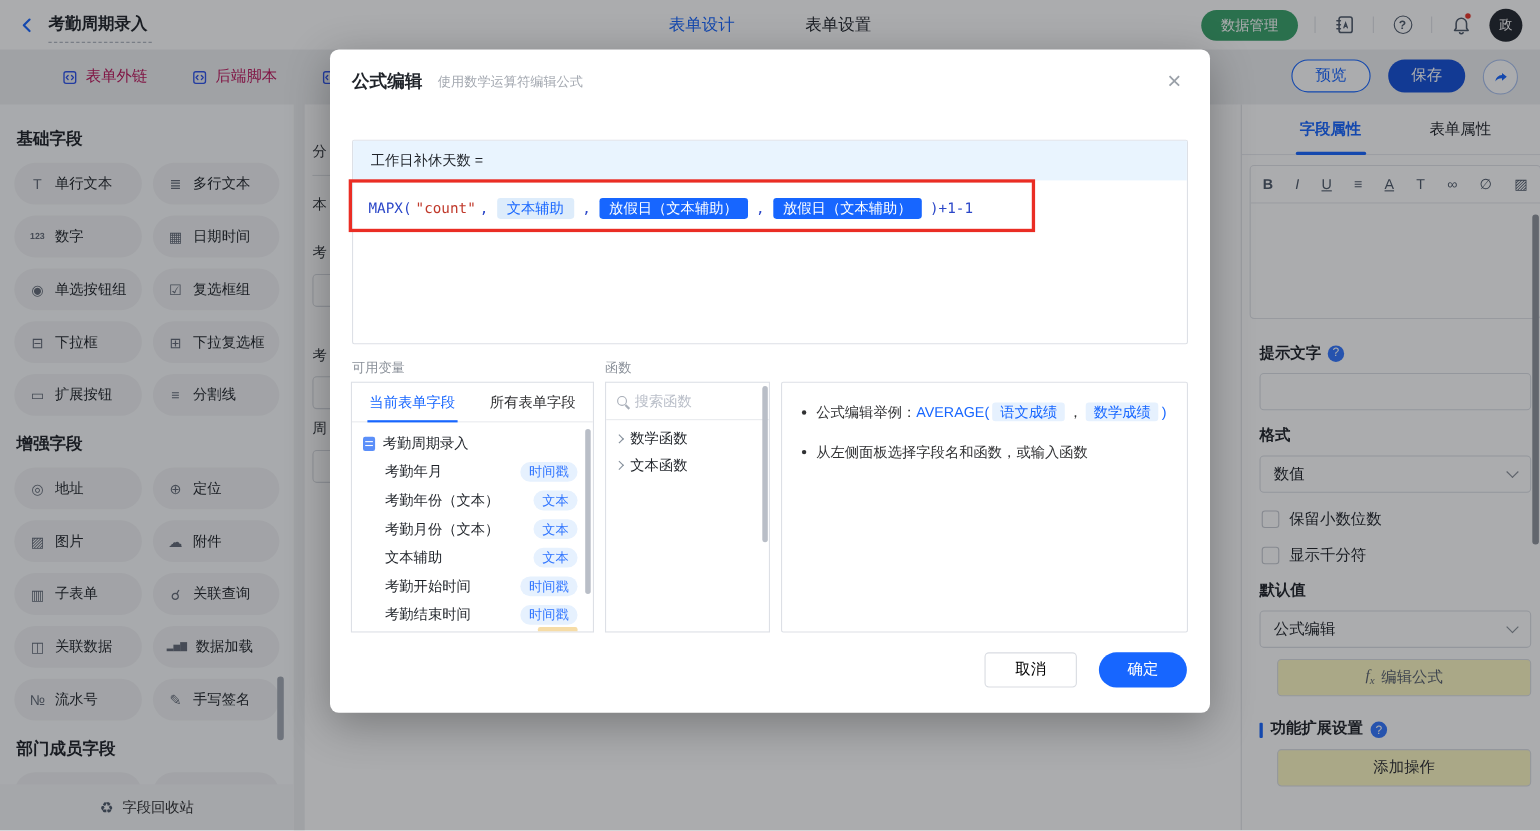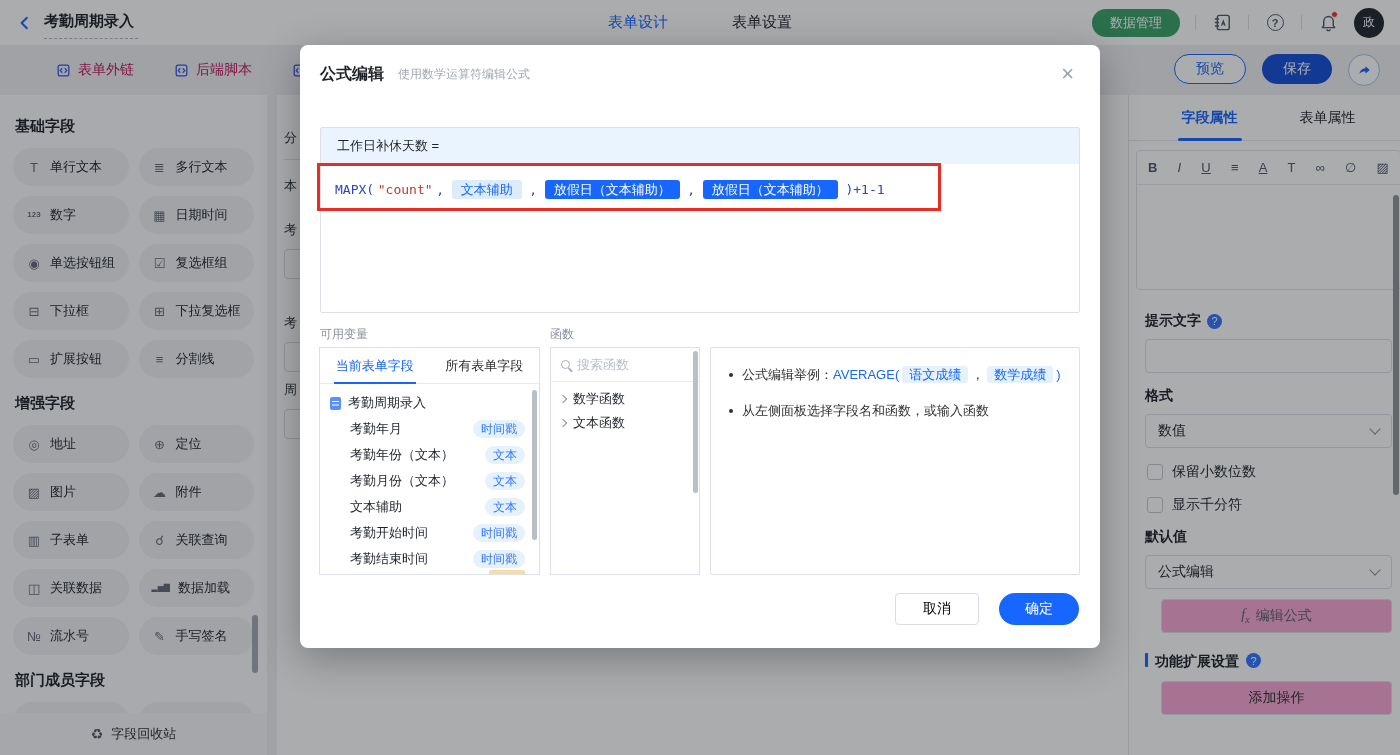--- a/index.html
+++ b/index.html
@@ -64,24 +64,24 @@
   .rt-tools { height:34px; border-bottom:1px solid #e8eaee; display:flex; align-items:center; justify-content:space-between; padding:0 11px; color:#4e5969; font-size:13px; }
   .rt-tool { cursor:pointer; } .rt-tool.und { text-decoration:underline; } .rt-tool.ital { font-style:italic; } .rt-tool.bold { font-weight:700; }
   .rp-body { padding:8px 16px 0; }
   .rp-label { font-size:14px; font-weight:700; margin:14px 0 9px; display:flex; gap:6px; align-items:center; }
   .q-badge { width:15px; height:15px; border-radius:50%; background:#3377ff; color:#fff; font-size:11px; font-weight:400; display:inline-flex; align-items:center; justify-content:center; }
   .rp-input { height:34px; border:1px solid #dcdfe5; border-radius:4px; background:#fff; }
   .rp-select { height:34px; border:1px solid #dcdfe5; border-radius:4px; display:flex; align-items:center; justify-content:space-between; padding:0 12px; font-size:14px; cursor:pointer; background:#fff; }
   .chev { width:8px; height:8px; border-right:1.5px solid #8a9099; border-bottom:1.5px solid #8a9099; transform:rotate(45deg); margin-top:-4px; }
   .rp-check { display:flex; align-items:center; gap:9px; font-size:14px; margin:15px 2px 0; cursor:pointer; }
   .cbox { width:16px; height:16px; border:1.5px solid #c6cad1; border-radius:3px; background:#fff; }
-  .rp-btn { margin-top:10px; height:34px; border:1px solid #dcdfe5; border-radius:4px; display:flex; align-items:center; justify-content:center; font-size:14px; color:#5a626e; gap:6px; cursor:pointer; background:#f9a8d4;margin-left:16px; }
+  .rp-btn { margin-top:10px; height:34px; border:1px solid #dcdfe5; border-radius:4px; display:flex; align-items:center; justify-content:center; font-size:14px; color:#5a626e; gap:6px; cursor:pointer; background:#fef9c3;margin-left:16px; }
   .fx { font-style:italic; font-family:"Liberation Serif","DejaVu Serif",serif; }
   .fx sub { font-size:10px; }
-  .section-head { display:flex; align-items:flex-start; gap:7px; font-weight:700; font-size:14px; margin:20px 0 10px; }
+  .section-head { display:flex; align-items:flex-end; gap:7px; font-weight:700; font-size:14px; margin:20px 0 10px; }
   .blue-bar { width:3px; height:14px; background:#1766ff; border-radius:1px; }
   .win-scroll { position:absolute; right:1px; top:195px; width:6px; height:300px; background:#8f949c; border-radius:3px; z-index:5; cursor:pointer; }
 
   
   .overlay { position:absolute; inset:0; background:rgba(15,18,22,.35); z-index:40; }
   .modal { position:absolute; left:300px; top:45px; width:800px; height:603px; background:#fff; border-radius:8px; z-index:50; box-shadow:0 10px 40px rgba(0,0,0,.3); }
   .m-head { height:58px; display:flex; align-items:center; padding:0 20px; }
   .m-title { font-size:16px; font-weight:700; }
   .m-sub { font-size:12px; color:#a3a8b0; margin-left:14px; }
   .m-close { margin-left:auto; font-size:22px; color:#9aa0a8; line-height:1; cursor:pointer; padding-right:6px; }

